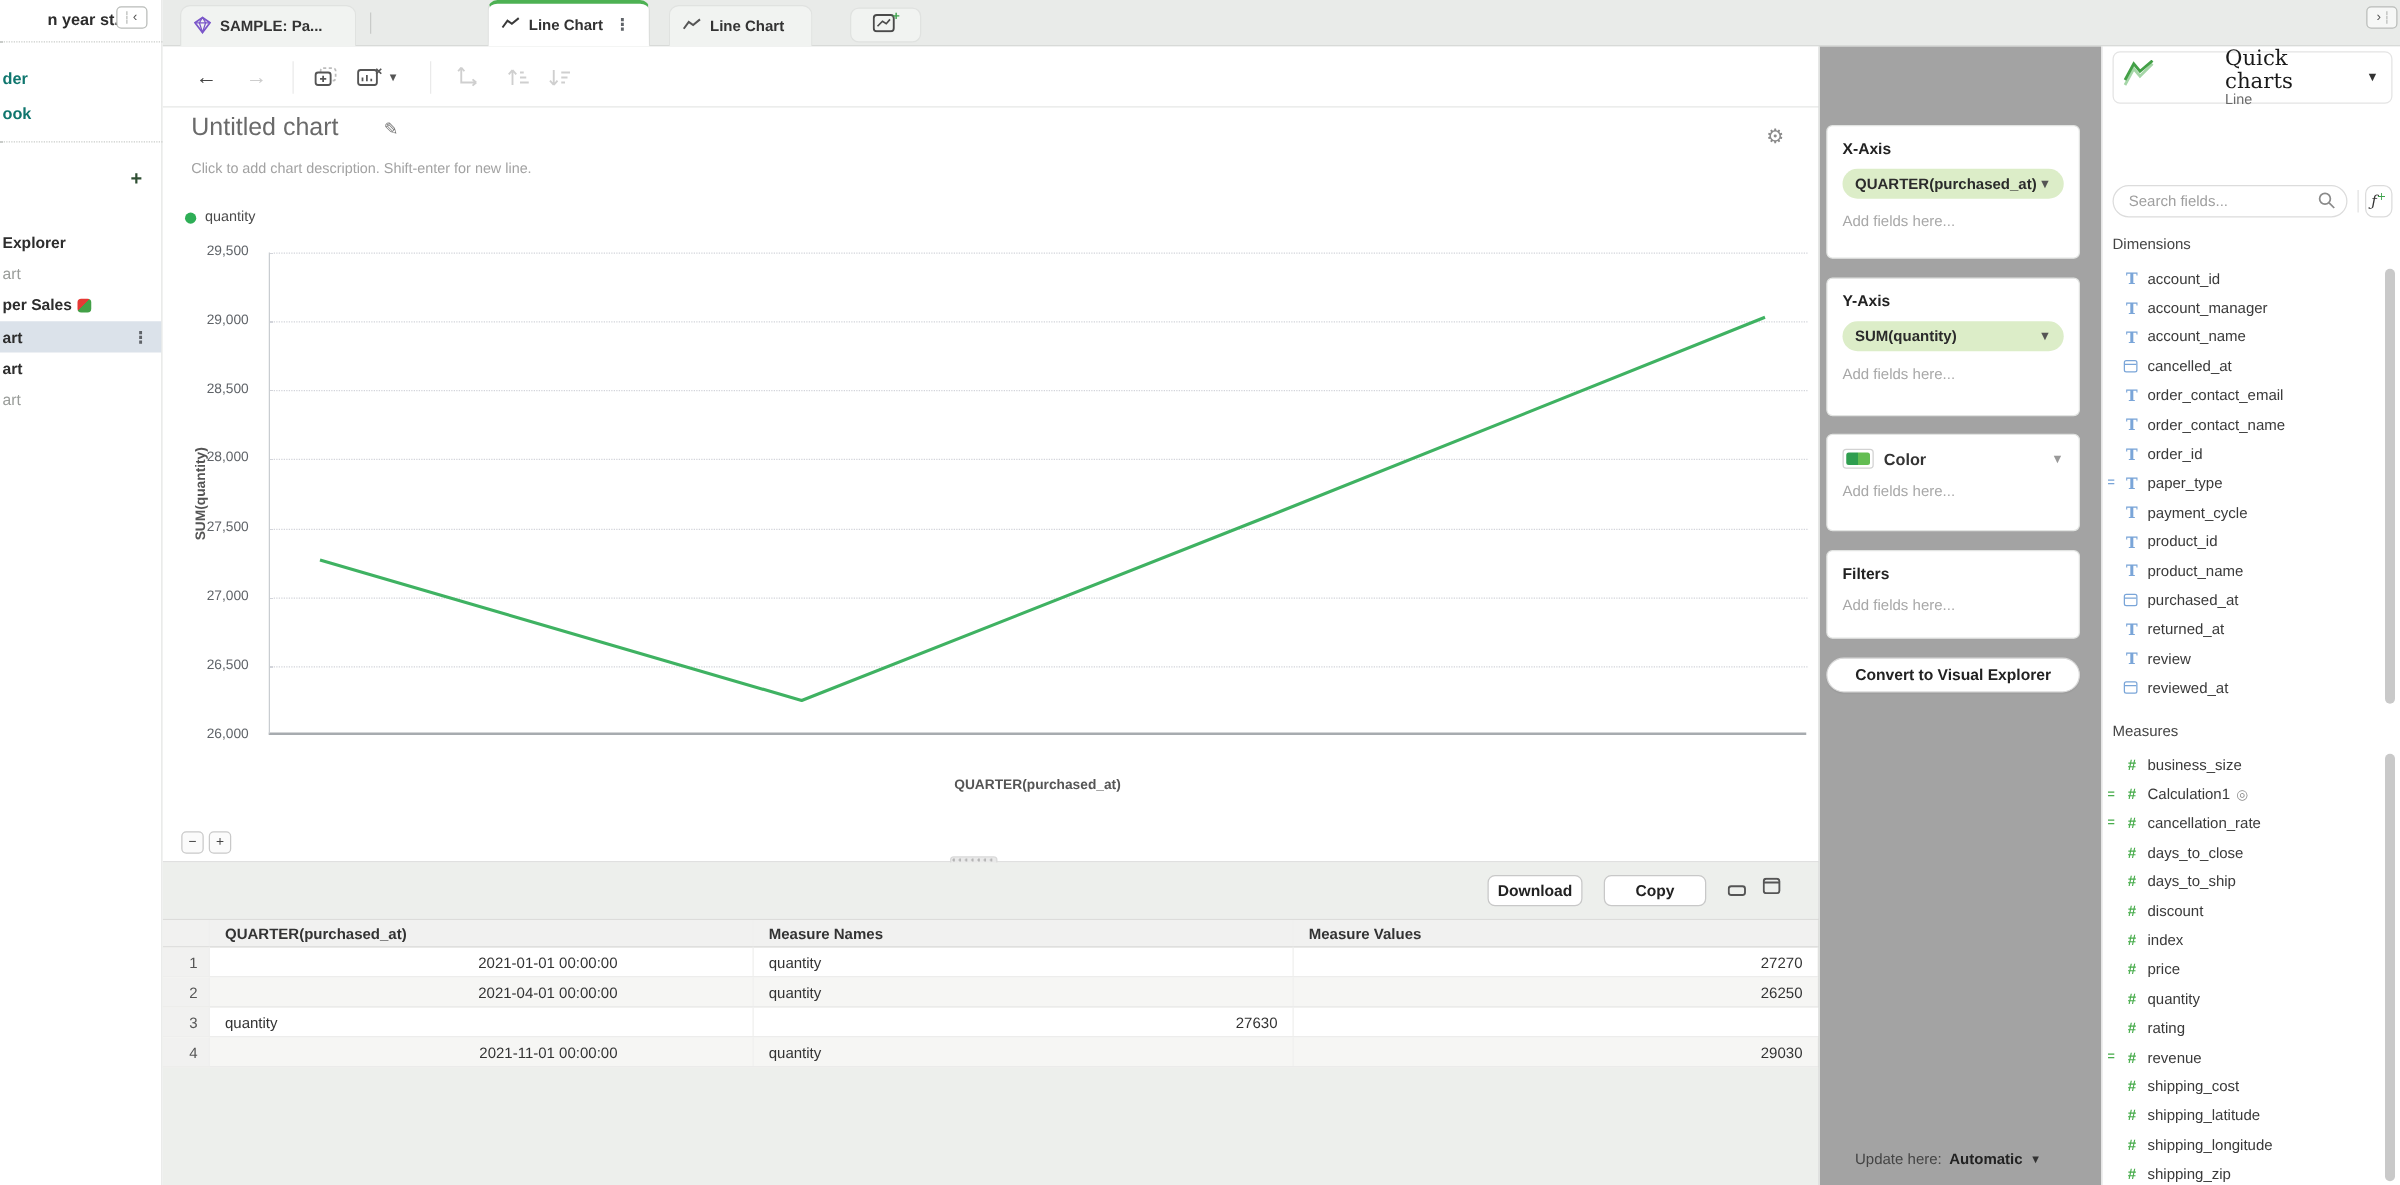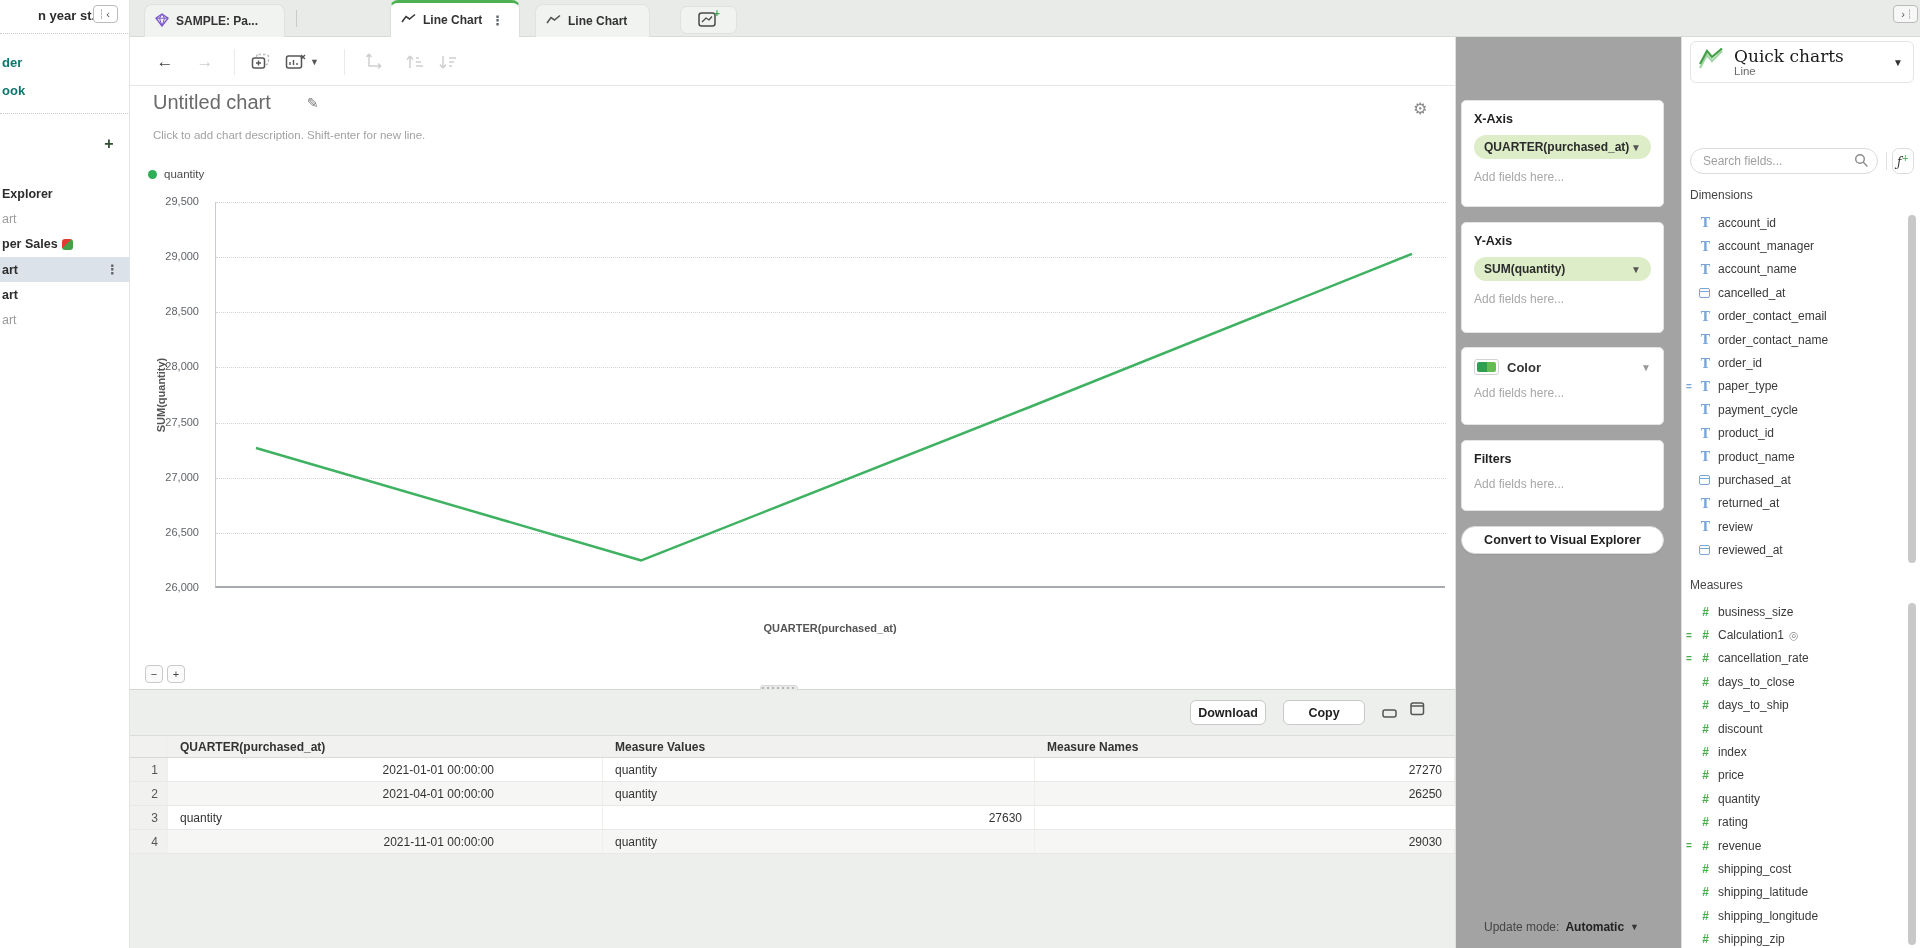--- a/index.html
+++ b/index.html
@@ -121,21 +121,21 @@
     border:1px solid #d9d9d9; border-radius:14px; font-size:12.5px; font-weight:700; color:#222;
     display:flex; align-items:center; justify-content:center; box-shadow:0 1px 1px rgba(0,0,0,.05); }
   #update-mode { position:absolute; left:28px; top:883px; font-size:12px; color:#444; display:flex; gap:6px; align-items:center; }
   #update-mode b { font-weight:700; color:#222; }
   #update-mode .caret { font-size:9px; color:#333; }
 
   
   #fields { position:absolute; left:1681px; top:37px; width:239px; height:911px; background:#fff;
     border-left:1px solid #e0e0e0; }
   #qc-card { position:absolute; left:8px; top:4px; width:224px; height:42px; border:1px solid #e4e4e4;
-    border-radius:6px; display:flex; align-items:center; }
+    border-radius:6px; display:flex; align-items:center;gap:46px; }
   #qc-icon { margin-left:6px; }
   #qc-text { margin-left:9px; }
   #qc-title { font-family:"DejaVu Serif","Liberation Serif",serif; font-size:17px; color:#1a1a1a; line-height:18px; }
   #qc-sub { font-size:11.5px; color:#6a6a6a; }
   #qc-caret { margin-left:auto; margin-right:10px; font-size:10px; color:#333; }
   .fp-tabs { position:absolute; top:66px; left:0; width:239px; height:33px; }
   .fp-tab { position:absolute; top:4px; font-size:13px; }
   .fp-tab.on { left:29px; width:83px; text-align:center; font-weight:700; color:#1a1a1a; }
   .fp-tab.off { left:137px; width:83px; text-align:center; color:#555; }
   .fp-underline { position:absolute; left:29px; top:29px; width:83px; height:3px; background:#4db153; border-radius:2px; }
@@ -331,22 +331,22 @@
     <span class="win-icon" style="left:1280px;top:12px">
       <svg width="15" height="14" viewBox="0 0 15 14">
           <rect x="1" y="1" width="12.5" height="11.5" rx="2" fill="none" stroke="#555" stroke-width="1.5"></rect>
           <path d="M1 4 h12.5" stroke="#555" stroke-width="1.5"></path>
         </svg>
     </span>
     <div id="table">
       <div class="trow head">
         <div class="td gut"></div>
         <div class="td c2">QUARTER(purchased_at)</div>
+        <div class="td c3">Measure Names</div>
         <div class="td c4">Measure Values</div>
-        <div class="td c3">Measure Names</div>
       </div>
       <div id="tbl-body">
           <div class="trow">
             <div class="td gut">1</div>
             <div class="td c2">2021-01-01 00:00:00</div>
             <div class="td c3">quantity</div>
             <div class="td c4">27270</div>
           </div>
           <div class="trow alt">
             <div class="td gut">2</div>
@@ -396,21 +396,21 @@
       <span class="caret">▼</span>
     </div>
     <div class="addfields">Add fields here...</div>
   </div>
   <div class="card" style="top:403px;height:71px">
     <div class="card-title">Filters</div>
     <div class="addfields">Add fields here...</div>
   </div>
   <div id="convert-btn">Convert to Visual Explorer</div>
   <div id="update-mode">
-    <span>Update mode:</span>
+    <span>Update here:</span>
     <b>Automatic</b>
     <span class="caret">▼</span>
   </div>
 </div>
 
 <div id="fields">
   <div id="qc-card">
     <span id="qc-icon">
       <svg width="28" height="24" viewBox="0 0 28 24">
           <polyline points="3,20 10,7 15,13 25,3" fill="none" stroke="#a5d6a7" stroke-width="2.2"></polyline>

